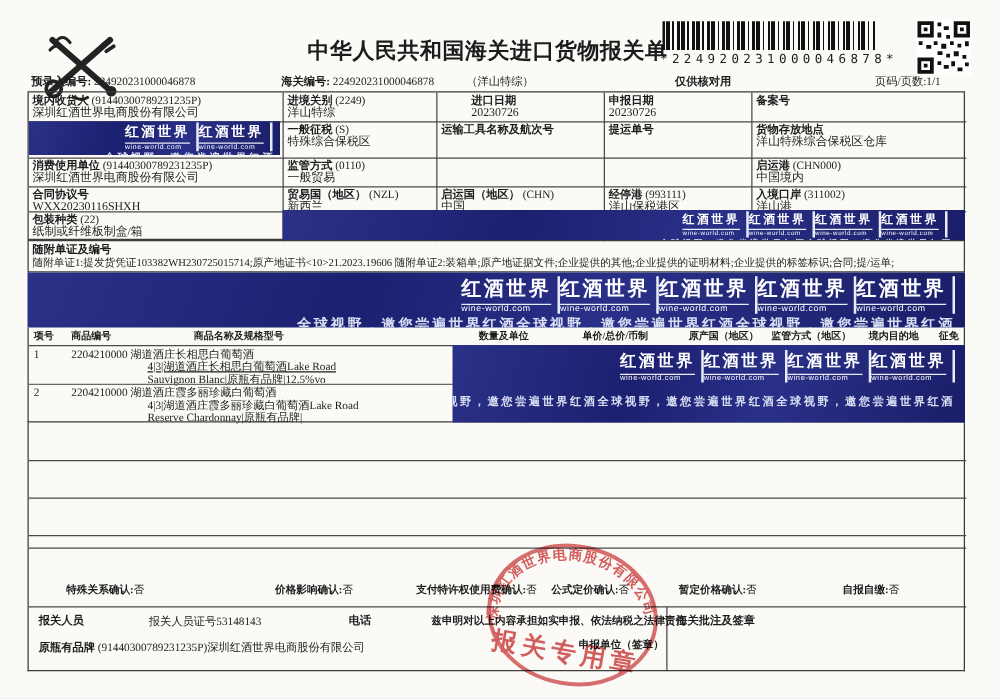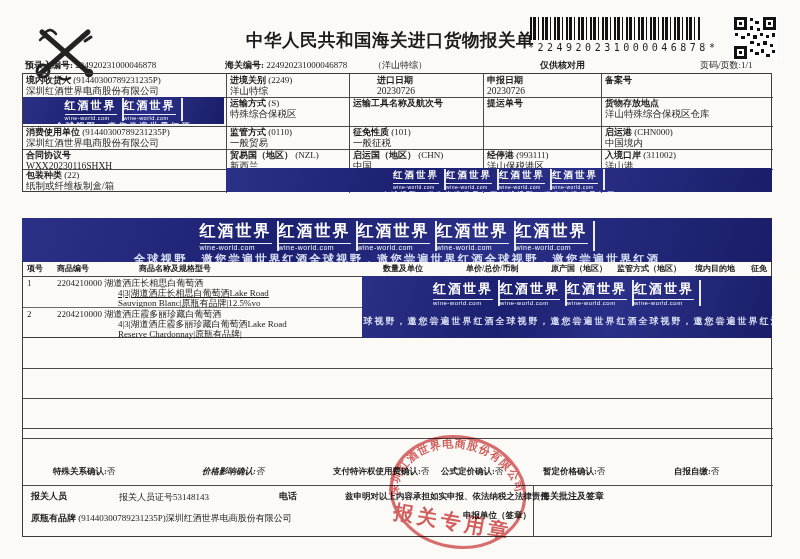--- a/index.html
+++ b/index.html
@@ -14,21 +14,21 @@
   .hline{position:absolute;height:1px;background:#4a4a4a;}
   .cell{position:absolute;padding:1px 3px;box-sizing:border-box;overflow:hidden;}
   
   .wm-band{position:absolute;background:linear-gradient(108deg,#2b3186 0%,#1c2070 35%,#2a3088 62%,#1a1e68 100%);
            overflow:hidden;z-index:2;}
   .wm-logo{display:inline-flex;flex-direction:column;color:#fff;border-right:2px solid #e9ecf8;
            padding-right:5px;vertical-align:top;}
   .wm-cn{font-weight:700;letter-spacing:2px;font-family:"Liberation Sans",sans-serif;}
   .wm-en{font-family:"Liberation Sans",sans-serif;border-top:1px solid #e9ecf8;margin-top:1px;letter-spacing:.5px;}
   .wm-slogan{color:#d8ddf3;font-weight:700;letter-spacing:2px;white-space:nowrap;font-family:Liberation Serif, serif;}
-  .logo-row,.slogan-row{display:flex;justify-content:center;align-items:flex-start;padding:3px 8px 0 8px;}
+  .logo-row,.slogan-row{display:flex;justify-content:flex-end;align-items:flex-start;padding:3px 8px 0 8px;}
   
   .barcode{background:repeating-linear-gradient(90deg,#111 0 2px,#fbfaf7 2px 3px,#111 3px 6px,#fbfaf7 6px 8px,#111 8px 9px,#fbfaf7 9px 12px);}
   .bc-num{font-family:"DejaVu Sans Mono",monospace;font-size:10px;letter-spacing:3.5px;white-space:nowrap;}
   .small{font-size:9px;line-height:11px;white-space:nowrap;}
   .itxt{font-size:9px;line-height:10px;white-space:nowrap;}
   .stamp{z-index:6;opacity:.88;mix-blend-mode:multiply;}
 </style>
 </head>
 <body>
 
@@ -123,21 +123,21 @@
     <div class="cell" style="left:461px;top:0;width:116px;height:23px;">
       <div class="lab">申报日期</div>
       <div class="val">20230726</div>
     </div>
     <div class="cell" style="left:579px;top:0;width:169px;height:23px;">
       <div class="lab">备案号</div>
       <div class="val"></div>
     </div>
 
     <div class="cell" style="left:204px;top:23px;width:121px;height:29px;">
-      <div class="lab"><span>运输方式</span> <span class="code">(S)</span></div>
+      <div class="lab"><span>一般征税</span> <span class="code">(S)</span></div>
       <div class="val">特殊综合保税区</div>
     </div>
     <div class="cell" style="left:327px;top:23px;width:132px;height:29px;">
       <div class="lab">运输工具名称及航次号</div>
       <div class="val"></div>
     </div>
     <div class="cell" style="left:461px;top:23px;width:116px;height:29px;">
       <div class="lab">提运单号</div>
       <div class="val"></div>
     </div>
@@ -147,24 +147,20 @@
     </div>
 
     <div class="cell" style="left:0;top:52px;width:202px;height:23px;">
       <div class="lab"><span>消费使用单位</span> <span class="code">(91440300789231235P)</span></div>
       <div class="val">深圳红酒世界电商股份有限公司</div>
     </div>
     <div class="cell" style="left:204px;top:52px;width:121px;height:23px;">
       <div class="lab"><span>监管方式</span> <span class="code">(0110)</span></div>
       <div class="val">一般贸易</div>
     </div>
-    <div class="cell" style="left:327px;top:52px;width:132px;height:23px;">
-      <div class="lab"><span>征免性质</span> <span class="code">(101)</span></div>
-      <div class="val">一般征税</div>
-    </div>
     <div class="cell" style="left:579px;top:52px;width:169px;height:23px;">
       <div class="lab"><span>启运港</span> <span class="code">(CHN000)</span></div>
       <div class="val">中国境内</div>
     </div>
 
     <div class="cell" style="left:0;top:75px;width:202px;height:20px;">
       <div class="lab">合同协议号</div>
       <div class="val">WXX20230116SHXH</div>
     </div>
     <div class="cell" style="left:204px;top:75px;width:121px;height:20px;">
@@ -224,20 +220,24 @@
           <span class="wm-cn" style="font-size:9.5px;">红酒世界</span>
           <span class="wm-en" style="font-size:5px;">wine-world.com</span>
         </span>
     </div>
     <div class="slogan-row" style="padding:0 10px;">
       <span class="wm-slogan" style="font-size:7px;">全球视野，邀您尝遍世界红酒</span>
       <span class="wm-slogan" style="font-size:7px;">全球视野，邀您尝遍世界红酒</span>
     </div>
   </div>
 
+  <div class="box" style="left:22px;top:192px;width:750px;height:26px;">
+    <div class="lab" style="position:absolute;left:3px;top:1px;">随附单证及编号</div>
+    <div style="position:absolute;left:3px;top:12px;font-size:8.5px;white-space:nowrap;">随附单证1:提发货凭证103382WH230725015714;原产地证书&lt;10&gt;21.2023.19606  随附单证2:装箱单;原产地证据文件;企业提供的其他;企业提供的证明材料;企业提供的标签标识;合同;提/运单;</div>
+  </div>
 
   <div class="wm-band" style="left:22px;top:218px;width:750px;height:44px;">
     <div class="logo-row">
       <span class="wm-logo">
           <span class="wm-cn" style="font-size:16px;">红酒世界</span>
           <span class="wm-en" style="font-size:7px;">wine-world.com</span>
         </span>
       <span class="wm-logo">
           <span class="wm-cn" style="font-size:16px;">红酒世界</span>
           <span class="wm-en" style="font-size:7px;">wine-world.com</span>
@@ -259,21 +259,21 @@
       <span class="wm-slogan" style="font-size:11.5px;">全球视野，邀您尝遍世界红酒</span>
       <span class="wm-slogan" style="font-size:11.5px;">全球视野，邀您尝遍世界红酒</span>
       <span class="wm-slogan" style="font-size:11.5px;">全球视野，邀您尝遍世界红酒</span>
     </div>
   </div>
 
   <div class="box" style="left:22px;top:262px;width:750px;height:76px;border-top:none;">
     <div style="position:relative;height:14px;border-bottom:1px solid #4a4a4a;">
       <span class="abs lab" style="left:4px;top:1px;font-size:8px;">项号</span>
       <span class="abs lab" style="left:34px;top:1px;font-size:8px;">商品编号</span>
-      <span class="abs lab" style="left:116px;top:1px;font-size:8px;text-align:center;">商品名称及规格型号</span>
+      <span class="abs lab" style="left:132px;top:1px;font-size:8px;text-align:center;">商品名称及规格型号</span>
       <span class="abs lab" style="left:360px;top:1px;font-size:8px;">数量及单位</span>
       <span class="abs lab" style="left:443px;top:1px;font-size:8px;">单价/总价/币制</span>
       <span class="abs lab" style="left:528px;top:1px;font-size:8px;">原产国（地区）</span>
       <span class="abs lab" style="left:594px;top:1px;font-size:8px;">监管方式（地区）</span>
       <span class="abs lab" style="left:672px;top:1px;font-size:8px;">境内目的地</span>
       <span class="abs lab" style="left:728px;top:1px;font-size:8px;">征免</span>
     </div>
     <div style="position:relative;height:61px;">
       <div>
         <span class="abs itxt" style="left:4px;top:1px;">1</span>
@@ -320,21 +320,21 @@
   <div class="box" style="left:22px;top:338px;width:750px;height:199px;border-top:none;">
     <div class="hline" style="top:30px;left:0;width:750px;"></div>
     <div class="hline" style="top:60px;left:0;width:750px;"></div>
     <div class="hline" style="top:90px;left:0;width:750px;"></div>
     <div class="hline" style="top:100px;left:0;width:750px;"></div>
     <div class="hline" style="top:147px;left:0;width:750px;"></div>
     <div class="vline" style="left:510px;top:147px;height:52px;"></div>
 
     <div>
       <span class="abs" style="left:30px;top:128px;font-size:8.5px;"><b>特殊关系确认:</b><span>否</span></span>
-      <span class="abs" style="left:179px;top:128px;font-size:8.5px;font-style:italic;"><b>价格影响确认:</b><span>否</span></span>
+      <span class="abs" style="left:197px;top:128px;font-size:8.5px;"><b>价格影响确认:</b><span>否</span></span>
       <span class="abs" style="left:310px;top:128px;font-size:8.5px;"><b>支付特许权使用费确认:</b><span>否</span></span>
       <span class="abs" style="left:418px;top:128px;font-size:8.5px;"><b>公式定价确认:</b><span>否</span></span>
       <span class="abs" style="left:520px;top:128px;font-size:8.5px;"><b>暂定价格确认:</b><span>否</span></span>
       <span class="abs" style="left:651px;top:128px;font-size:8.5px;"><b>自报自缴:</b><span>否</span></span>
     </div>
 
     <div>
       <span class="abs lab" style="left:8px;top:153px;">报关人员</span>
       <span class="abs" style="left:96px;top:153px;font-size:9px;">报关人员证号53148143</span>
       <span class="abs lab" style="left:256px;top:153px;">电话</span>

